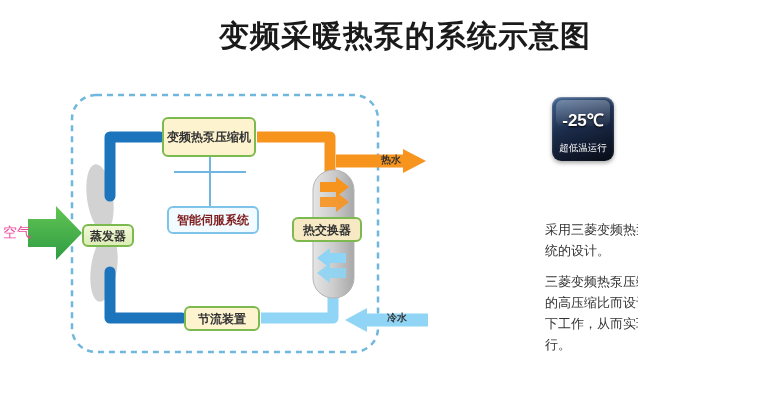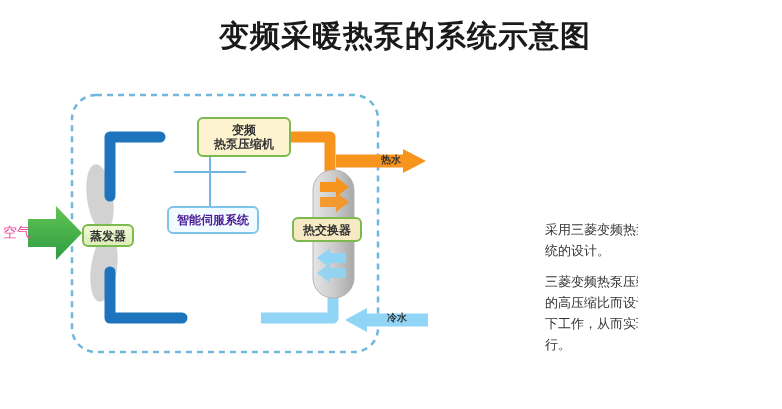--- a/index.html
+++ b/index.html
@@ -5,22 +5,22 @@
   html,body{margin:0;padding:0;background:#fff;}
   .page{position:relative;width:638px;height:409px;background:#fff;overflow:hidden;
         font-family:"Liberation Sans",sans-serif;}
   .title{position:absolute;top:16px;left:24px;width:762px;text-align:center;
          font-size:30px;font-weight:bold;color:#1a1a1a;letter-spacing:1px;}
   svg.pipes{position:absolute;left:0;top:0;z-index:1;pointer-events:none;}
   
   .dbox{position:absolute;z-index:2;display:flex;align-items:center;justify-content:center;
         border:2px solid #7cb94e;background:#fdf3cf;border-radius:6px;
         font-size:12px;font-weight:bold;color:#333;box-sizing:border-box;text-align:center;line-height:14px;}
-  .dbox.compressor{flex-direction:column;margin-left:35px;}
-  .dbox.servo{border-color:#7fc3e8;background:#f2fbff;color:#4c1d95;}
+  .dbox.compressor{flex-direction:row;}
+  .dbox.servo{border-color:#7fc3e8;background:#f2fbff;color:#7f1d1d;}
   .dbox.evaporator{background:linear-gradient(#f3f9d9,#dcedb6);}
   .dbox.exchanger{background:#f6e9c4;}
   .flow-label{position:absolute;z-index:3;font-size:10px;font-weight:bold;color:#333;}
   .air-label{position:absolute;z-index:3;font-size:14px;color:#ec4899;}
   
   .badge{position:absolute;top:97px;width:62px;height:64px;border-radius:9px;z-index:2;
          background:linear-gradient(160deg,#41628f 0%,#1b2b4a 45%,#070b15 100%);
          box-shadow:inset 0 1px 2px rgba(255,255,255,.35), 0 2px 4px rgba(0,0,0,.35);
          color:#fff;text-align:center;}
   .badge::after{content:"";position:absolute;left:4px;right:4px;top:3px;height:26px;border-radius:6px;
@@ -107,23 +107,30 @@
   </div>
 
   <div class="dbox servo" style="left:167px;top:206px;width:92px;height:28px;">
     <span>智能伺服系统</span>
   </div>
 
   <div class="dbox exchanger" style="left:292px;top:217px;width:70px;height:25px;">
     <span>热交换器</span>
   </div>
 
+  <div class="dbox" style="left:184px;top:306px;width:76px;height:25px;">
+    <span>节流装置</span>
+  </div>
 
   <div class="flow-label" style="left:381px;top:153px;">热水</div>
   <div class="flow-label" style="left:387px;top:311px;">冷水</div>
 
+  <div class="badge" style="left:552px;">
+    <div class="badge-value">-25℃</div>
+    <div class="badge-label">超低温运行</div>
+  </div>
 
   <div class="desc">
     <p>采用三菱变频热泵压缩机，带智能伺服系统的设计。</p>
     <p>三菱变频热泵压缩机专门针对低温工况下的高压缩比而设计，更能承受在高温高压下工作，从而实现-25℃条件下的稳定运行。</p>
   </div>
 
 </div>
 
 </body></html>

